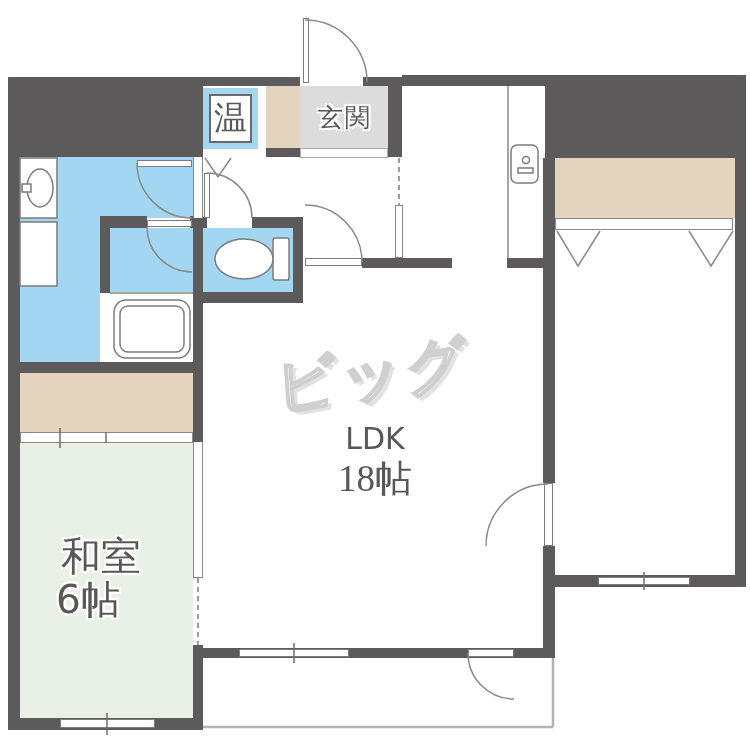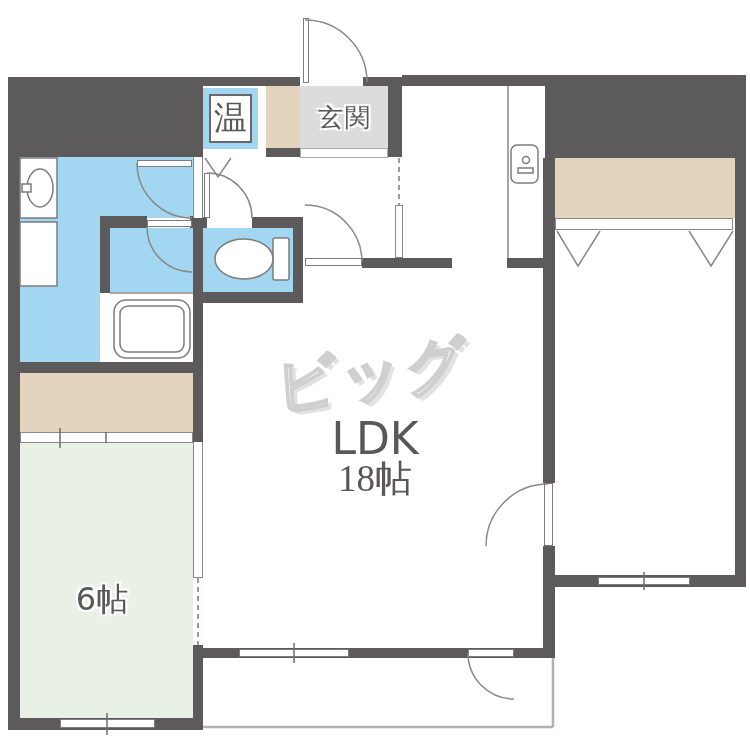--- a/index.html
+++ b/index.html
@@ -135,16 +135,17 @@
     <rect class="fixture" x="22" y="184" width="9" height="8"></rect>
     <rect class="fixture" x="20" y="222" width="37" height="64"></rect>
   </svg>
 
   <div id="watermark">ビッグ</div>
 
   <div id="onbox-inner">
     <span class="lbl" style="position:static;transform:none;font-size:33px;">温</span>
   </div>
   <div class="lbl" style="left:345px;top:117px;font-size:25px;letter-spacing:2px;">玄関</div>
-  <div class="lbl" style="left:375px;top:438px;font-size:44px;">LDK</div>
+  <div class="lbl" style="left:375px;top:438px;font-size:30px;">LDK</div>
   <div class="lbl" style="left:375px;top:479px;font-size:37px;font-family:Liberation Serif, serif;">18帖</div>
-  <div class="lbl" style="left:102px;top:600px;font-size:32px;">6帖</div>
+  <div class="lbl" style="left:101px;top:556px;font-size:40px;">和室</div>
+  <div class="lbl" style="left:88px;top:600px;font-size:39px;">6帖</div>
 </div>
 
 </body></html>

